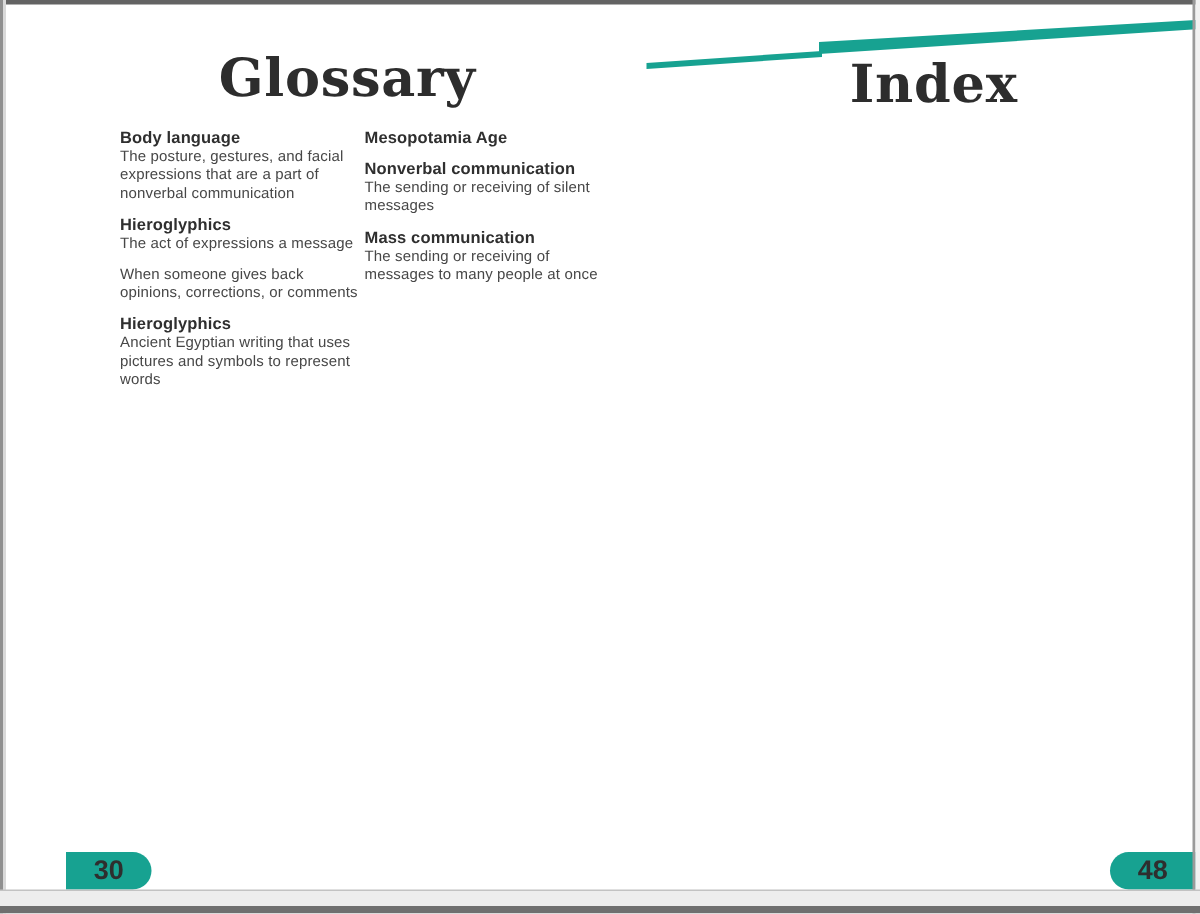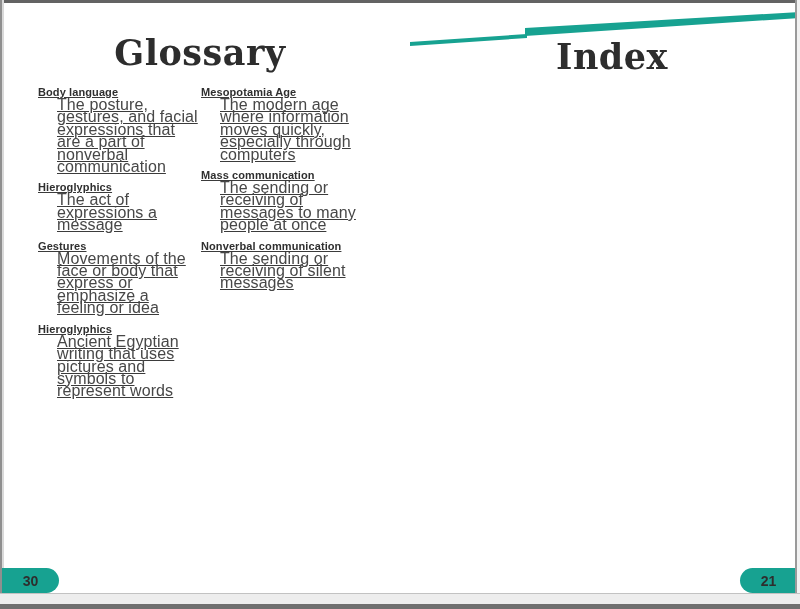--- a/index.html
+++ b/index.html
@@ -16,66 +16,65 @@
   
   .edge-top    { position:absolute; left:0; top:0; width:800px; height:3px; background:#636363; }
   .edge-left   { position:absolute; left:0; top:0; width:2px; height:609px; background:#8f8f8f; }
   .edge-left2  { position:absolute; left:2px; top:0; width:2px; height:609px; background:#d9d9d9; }
   .edge-right  { position:absolute; left:795px; top:0; width:2px; height:609px; background:#9a9a9a; }
   .edge-right2 { position:absolute; left:797px; top:0; width:3px; height:609px; background:#f2f2f2; }
   .edge-bottom-line  { position:absolute; left:0; top:593px; width:800px; height:1px; background:#c2c2c2; }
   .edge-bottom-paper { position:absolute; left:0; top:594px; width:800px; height:10px; background:#ededed; }
   .edge-bottom-dark  { position:absolute; left:0; top:604px; width:800px; height:5px; background:#6f6f6f; }
 
-  .spread { position:absolute; left:0; top:0; width:800px; height:496px; display:flex; }
+  .spread { position:absolute; left:0; top:0; width:800px; height:496px; display:flex;padding-left:42px; }
   .page { position:relative; width:400px; height:100%; }
 
   .page-title {
     font-family: "DejaVu Serif", serif;
     font-weight: bold;
     font-size: 35px;
     color: #2d2d2d;
     text-align: center;
     letter-spacing: 0.5px;
   }
   .page-left .page-title  { position:absolute; left:0; top:32px; width:100%; }
   .page-right .page-title { position:absolute; left:12px; top:36px; width:100%; }
 
   
-  .gl-cols { position:absolute; left:38px; top:86px; width:340px; display:flex; gap:3px;text-decoration:underline; }
+  .gl-cols { position:absolute; left:38px; top:86px; width:340px; display:flex; gap:3px; }
   .gl-col  { width:160px; }
   .gl-col + .gl-col { width:170px; }
   .gl-entry { margin-bottom: 8px; }
   .gl-term {
     font-weight: bold;
     font-size: 11px;
     line-height: 13px;
     color: #2f2f2f;
     letter-spacing: 0.1px;
   }
   .gl-def {
-    font-size: 16px;
+    font-size: 10px;
     line-height: 12.4px;
     color: #474747;
     letter-spacing: 0.1px;
-    margin-left: 19px;
   }
 
   
   .ribbon { position:absolute; left:-10px; top:8px; width:410px; height:42px; color:var(--accent); }
 
   
   .pagenum {
     position:absolute;
     top:568px;
     height:25px;
     width:57px;
     background: var(--accent);
     color: #2e2e2e;
-    font-size: 14px;
+    font-size: 18px;
     font-weight: 600;
     display:flex;
     align-items:center;
     justify-content:center;
   }
   .pagenum-left  { left:2px;  border-radius: 0 13px 13px 0; }
   .pagenum-right { right:3px; border-radius: 13px 0 0 13px; }
 </style>
 </head>
 <body>
@@ -97,64 +96,60 @@
             <div class="gl-def">The posture, gestures, and facial expressions that are a part of nonverbal communication</div>
           </div>
 
           <div class="gl-entry">
             <div class="gl-term">Hieroglyphics</div>
             <div class="gl-def">The act of expressions a message</div>
           </div>
 
 
           <div class="gl-entry">
+            <div class="gl-def">When someone gives back opinions, corrections, or comments</div>
           </div>
 
-          <div class="gl-entry">
-            <div class="gl-term">Gestures</div>
-            <div class="gl-def">Movements of the face or body that express or emphasize a feeling or idea</div>
-          </div>
 
           <div class="gl-entry">
             <div class="gl-term">Hieroglyphics</div>
             <div class="gl-def">Ancient Egyptian writing that uses pictures and symbols to represent words</div>
           </div>
         </div>
       <div class="gl-col">
 
           <div class="gl-entry">
             <div class="gl-term">Mesopotamia Age</div>
-            <div class="gl-def">The modern age where information moves quickly, especially through computers</div>
+          </div>
+
+          <div class="gl-entry">
+            <div class="gl-term">Nonverbal communication</div>
+            <div class="gl-def">The sending or receiving of silent messages</div>
           </div>
 
           <div class="gl-entry">
             <div class="gl-term">Mass communication</div>
             <div class="gl-def">The sending or receiving of messages to many people at once</div>
-          </div>
-
-          <div class="gl-entry">
-            <div class="gl-term">Nonverbal communication</div>
-            <div class="gl-def">The sending or receiving of silent messages</div>
           </div>
 
         </div>
     </div>
 
     <div class="pagenum pagenum-left">30</div>
   </section>
 
   <section class="page page-right">
     <svg class="ribbon" viewBox="0 0 410 42" aria-hidden="true">
       <polygon points="20,34 137,26 137,30 20,38" fill="currentColor"></polygon>
       <polygon points="135,20 410,4 410,10 135,28" fill="currentColor"></polygon>
     </svg>
 
     <h1 class="page-title">Index</h1>
 
-    <div class="pagenum pagenum-right">21</div>
+    <div class="pagenum pagenum-right">48</div>
   </section>
 </div>
 
 <div class="edge-right"></div>
 <div class="edge-right2"></div>
 <div class="edge-bottom-line"></div>
 <div class="edge-bottom-paper"></div>
 <div class="edge-bottom-dark"></div>
 
 </body></html>

